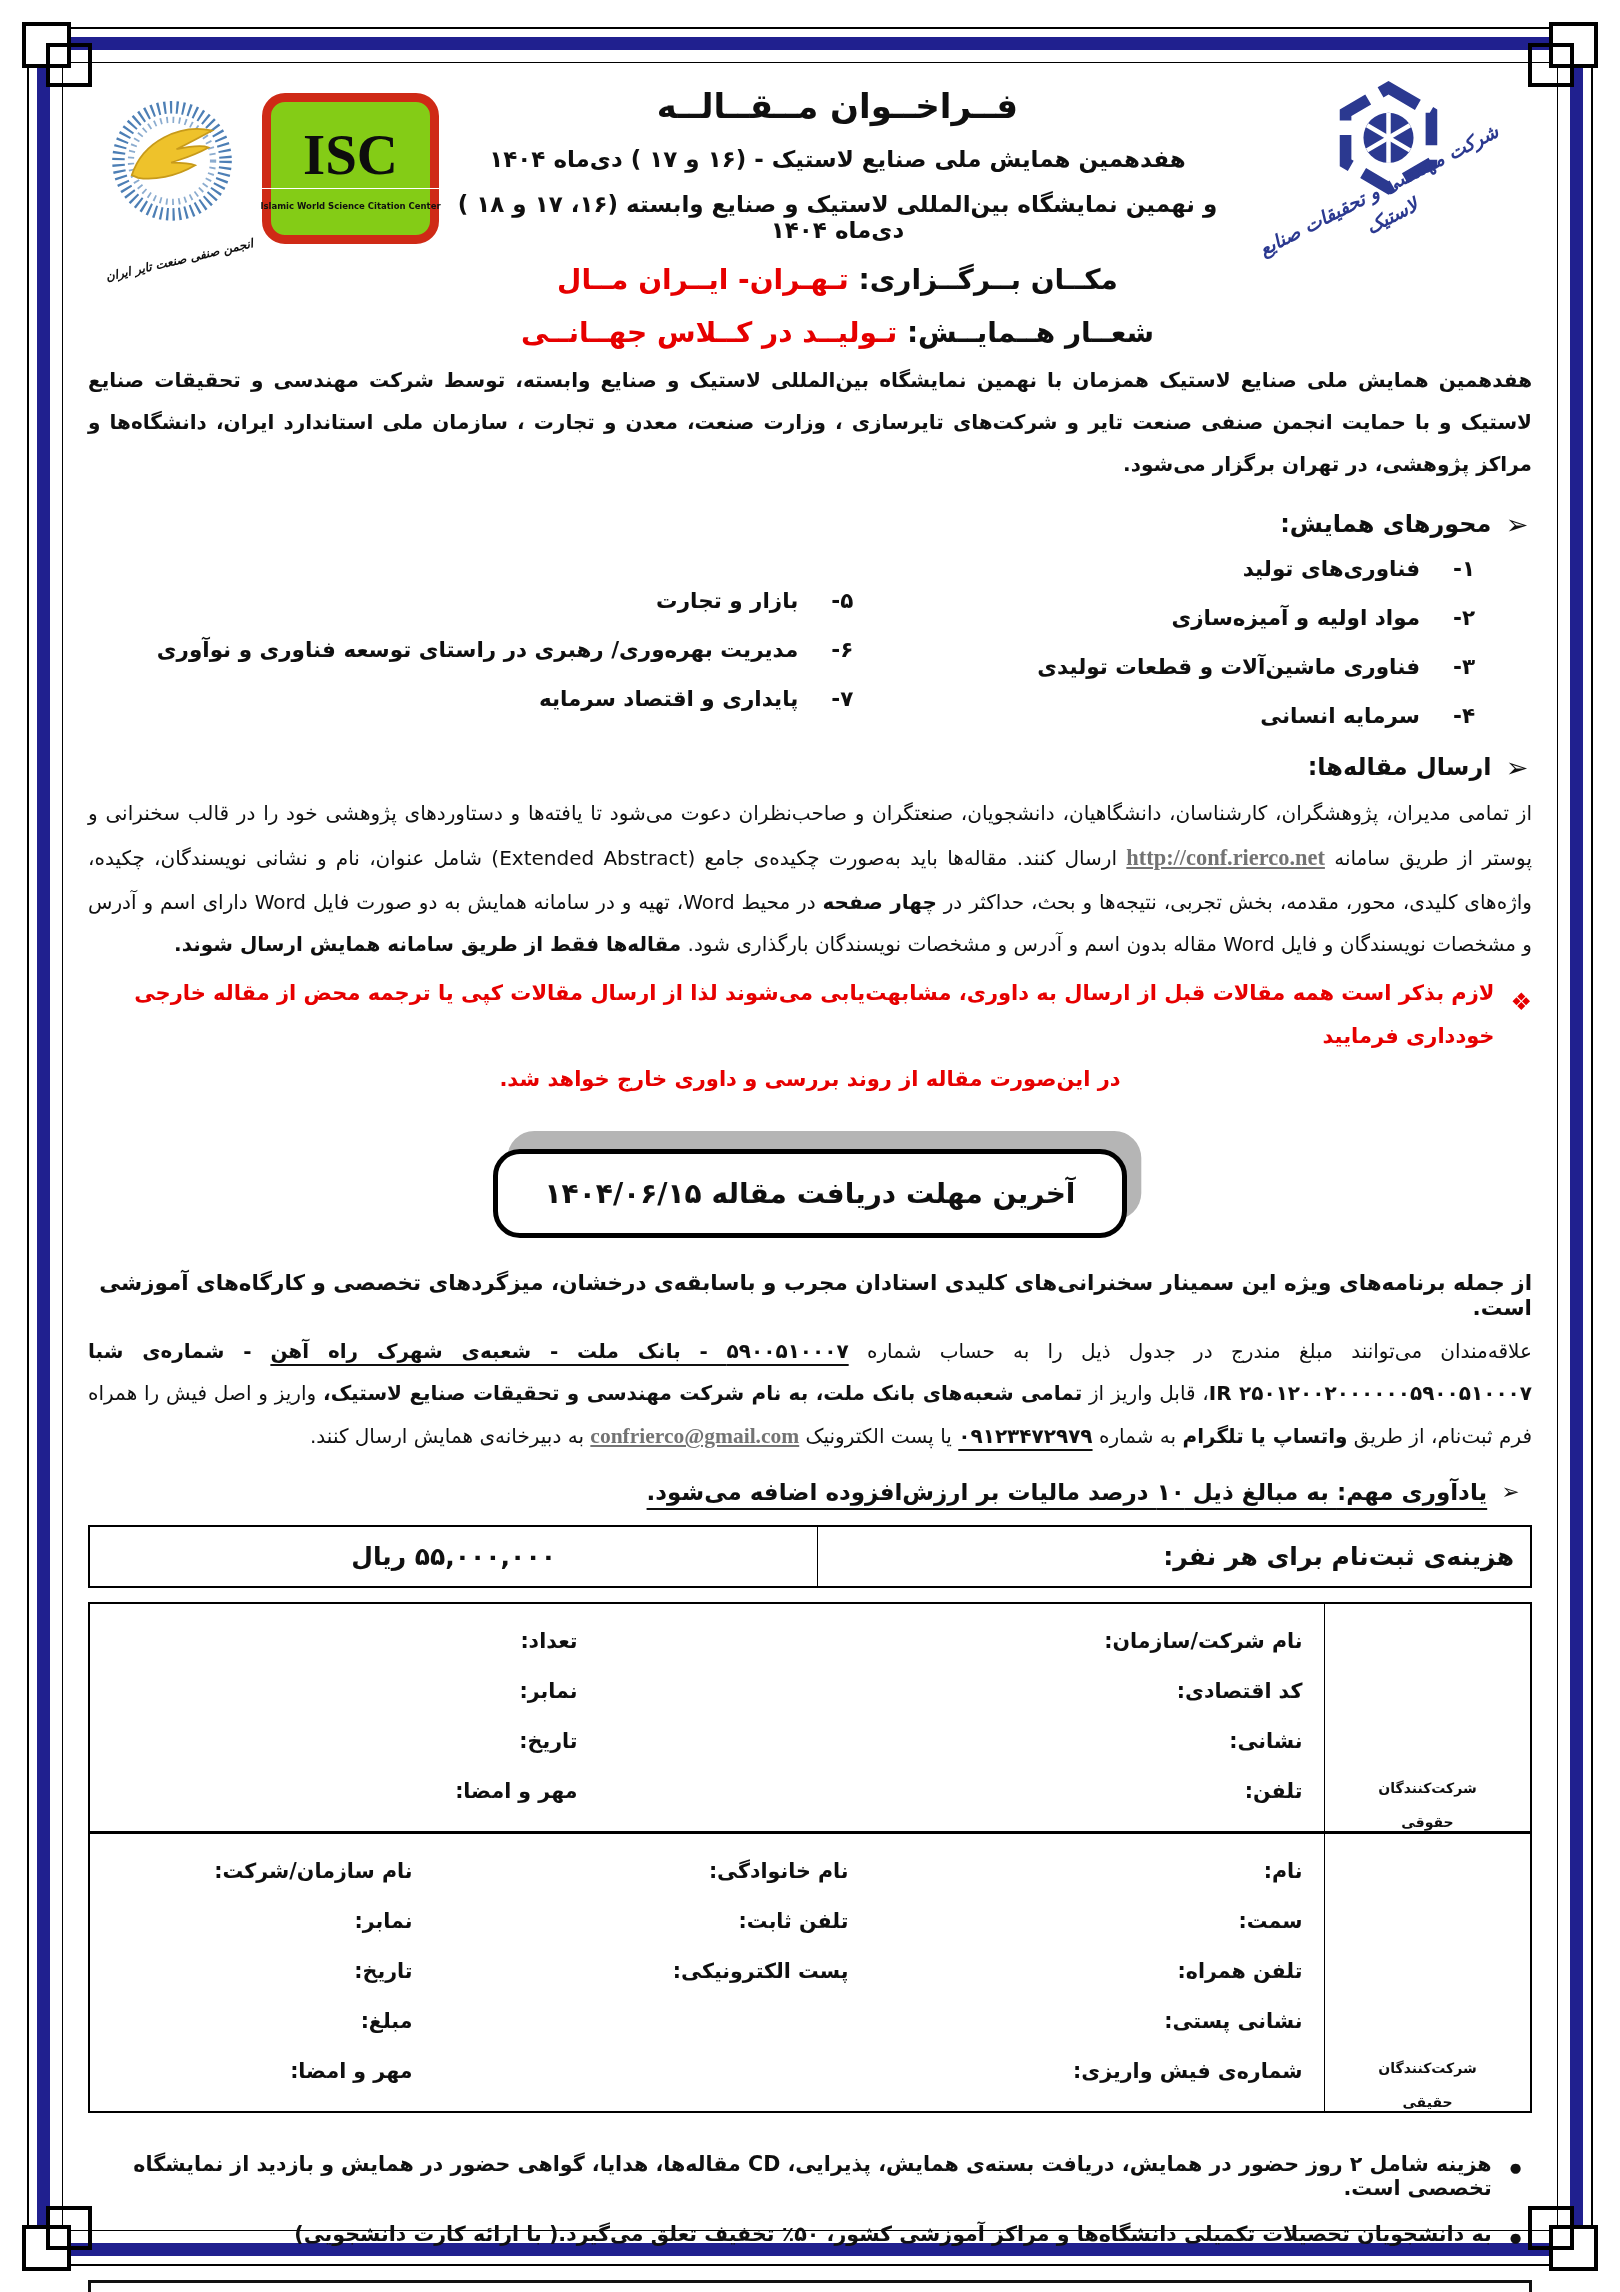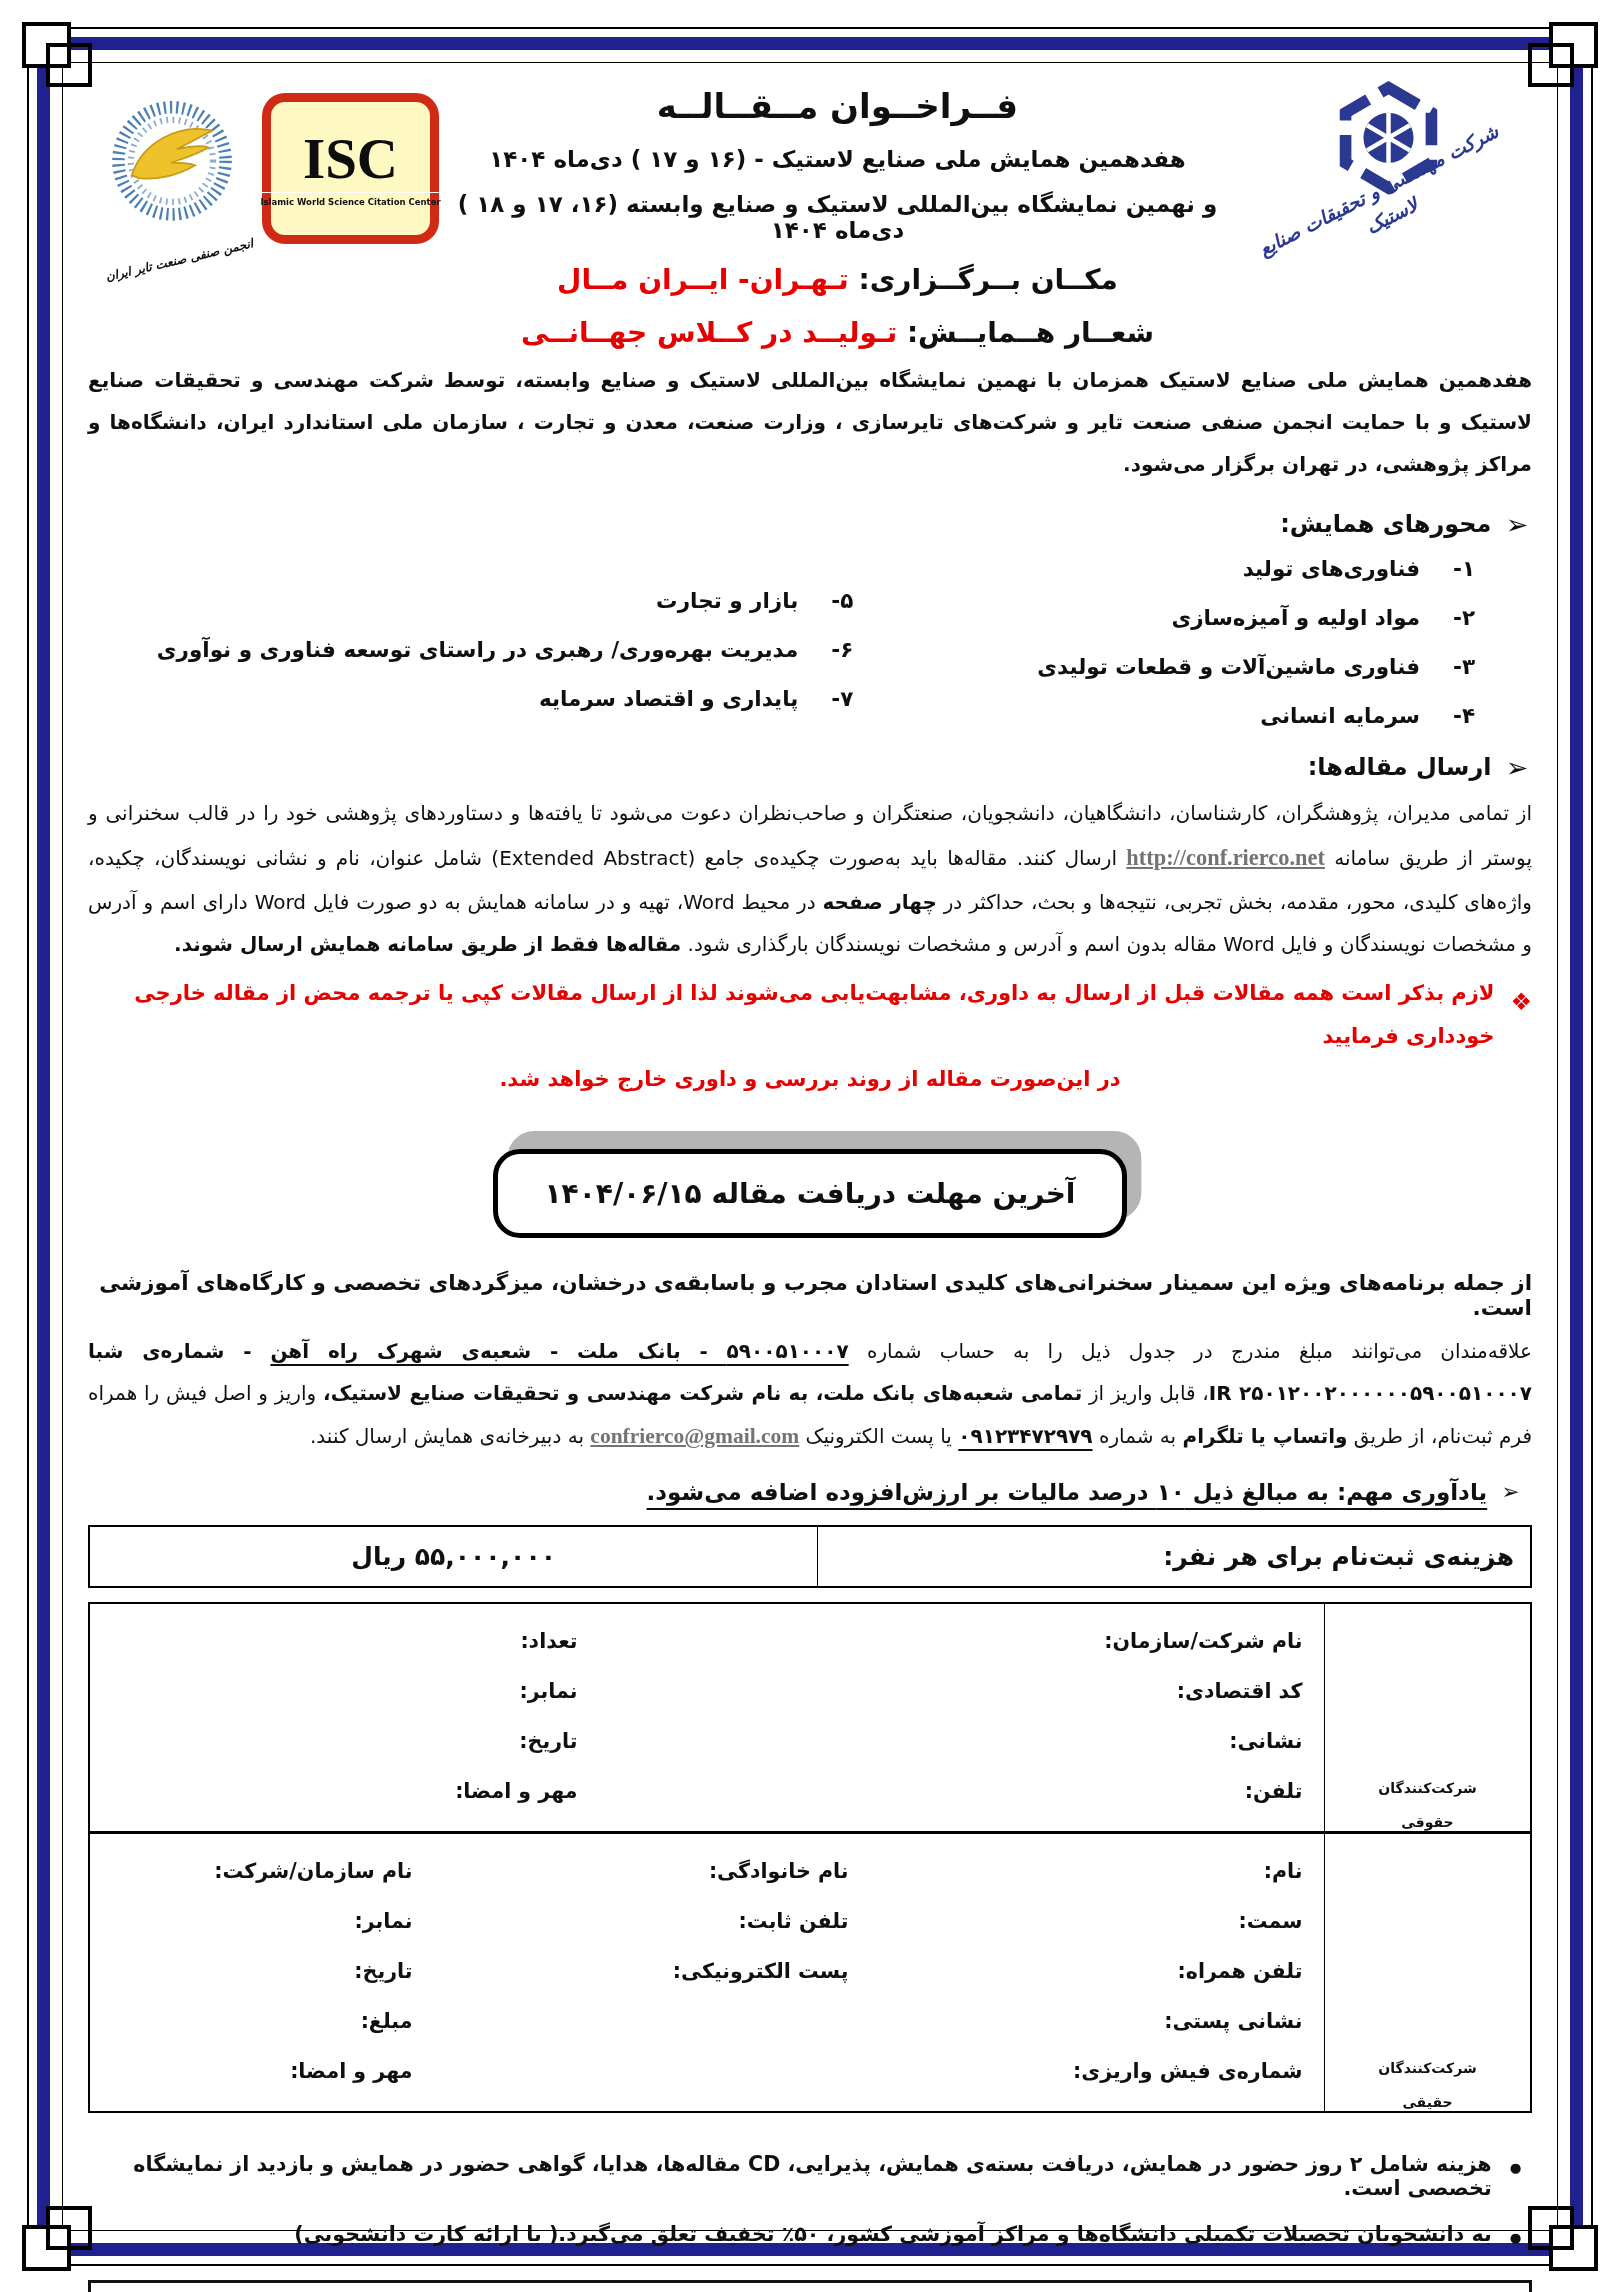--- a/index.html
+++ b/index.html
@@ -21,24 +21,24 @@
   .header{display:flex;align-items:flex-start;}
   .org-logo{width:296px;height:262px;position:relative;flex:none;}
   .org-script{position:absolute;top:97px;right:12.5px;width:269px;transform:rotate(-27deg);
               font-style:italic;color:#2b3990;font-weight:bold;font-size:19px;text-align:center;line-height:1.55;}
   .titles{flex:1;text-align:center;padding-top:9px;}
   .title-main{font-size:34px;font-weight:bold;}
   .event-line{font-size:23px;font-weight:bold;margin-top:19.7px;}
   .venue-line{font-size:28px;font-weight:bold;margin-top:19.7px;}
   .red{color:#e60000;}
   .left-logos{width:351px;flex:none;display:flex;gap:14.3px;align-items:flex-start;padding-top:16px;}
-  .isc-logo{width:159px;height:133px;background:#fef9c3;border:9.9px solid #cf2a16;border-radius:23px;
+  .isc-logo{width:159px;height:133px;background:#84cc16;border:9.9px solid #cf2a16;border-radius:23px;
             display:flex;flex-direction:column;align-items:center;justify-content:center;flex:none;direction:ltr;}
   .isc-text{font-family:"Liberation Serif",serif;font-weight:bold;font-size:57px;line-height:1;color:#0d0d0d;}
-  .isc-caption{font-size:8.5px;font-weight:bold;margin-top:4.5px;border-top:1.8px solid #fff;padding-top:4px;white-space:nowrap;}
+  .isc-caption{font-size:8.5px;font-weight:bold;margin-top:4.5px;border-top:1.8px solid #fff;padding-top:12px;white-space:nowrap;}
   .assoc-logo{width:158px;height:188px;position:relative;flex:none;}
   .assoc-caption{position:absolute;bottom:14.3px;right:-7.2px;transform:rotate(-13deg);font-size:12px;
                  font-style:italic;font-weight:bold;white-space:nowrap;}
 
   
   .para{font-size:20px;line-height:2.1;text-align:justify;margin-top:10.7px;}
   .para.bold{font-weight:bold;}
   .b{font-weight:bold;} .u{text-decoration:underline;text-underline-offset:6.3px;}
   .link{color:#737373;font-weight:bold;text-decoration:underline;font-family:"Liberation Serif",serif;font-size:22.4px;cursor:pointer;}
   .sec-head{display:flex;align-items:center;gap:14.3px;font-size:24px;font-weight:bold;margin:25px 3.6px 5.4px 0;}

